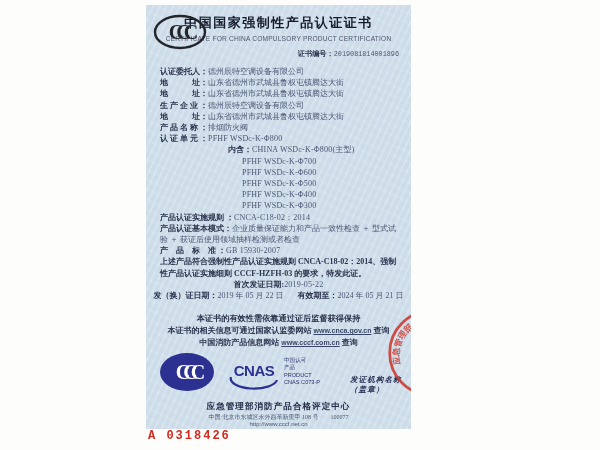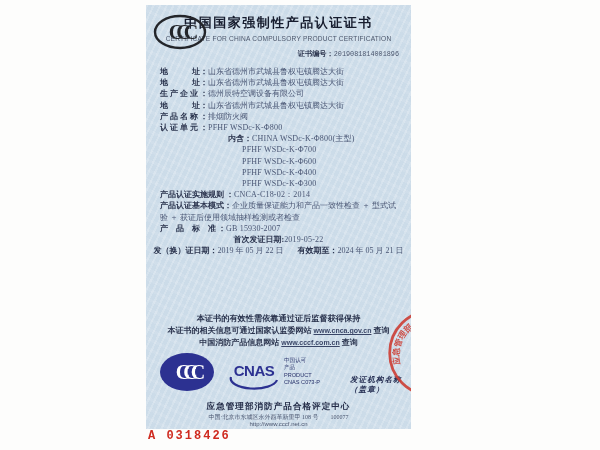--- a/index.html
+++ b/index.html
@@ -97,40 +97,43 @@
       <text x="28" y="27" text-anchor="middle" font-family="Liberation Serif, serif" font-weight="bold" font-size="20" letter-spacing="-7" fill="#23252a">CCC</text>
     </svg>
     <div class="title">中国国家强制性产品认证证书</div>
     <div class="subtitle">CERTIFICATE FOR CHINA COMPULSORY PRODUCT CERTIFICATION</div>
     <div class="certno">
       <span class="lbl">证书编号：</span><span class="val">2019081814001896</span>
     </div>
   </div>
 
   <div class="fields">
+    <div class="frow"><span class="lbl">认证委托人：</span><span class="val">德州辰特空调设备有限公司</span></div>
     <div class="frow"><span class="lbl">地　　　址：</span><span class="val">山东省德州市武城县鲁权屯镇腾达大街</span></div>
     <div class="frow"><span class="lbl">地　　　址：</span><span class="val">山东省德州市武城县鲁权屯镇腾达大街</span></div>
     <div class="frow"><span class="lbl">生产企业：</span><span class="val">德州辰特空调设备有限公司</span></div>
     <div class="frow"><span class="lbl">地　　　址：</span><span class="val">山东省德州市武城县鲁权屯镇腾达大街</span></div>
     <div class="frow"><span class="lbl">产品名称：</span><span class="val">排烟防火阀</span></div>
     <div class="frow"><span class="lbl">认证单元：</span><span class="val latin">PFHF WSDc-K-Φ800</span></div>
 
     <div class="mrow"><span class="lbl">内含：</span><span class="latin">CHINA WSDc-K-Φ800(主型)</span></div>
     <div class="mrow cont"><span class="latin">PFHF WSDc-K-Φ700</span></div>
     <div class="mrow cont"><span class="latin">PFHF WSDc-K-Φ600</span></div>
+    <div class="mrow cont"><span class="latin">PFHF WSDc-K-Φ500</span></div>
     <div class="mrow cont"><span class="latin">PFHF WSDc-K-Φ400</span></div>
     <div class="mrow cont"><span class="latin">PFHF WSDc-K-Φ300</span></div>
   </div>
 
   <div class="rules">
     <div class="prow"><span class="lbl">产品认证实施规则 ：</span><span class="latin">CNCA-C18-02：2014</span></div>
     <div class="prow" style="white-space:normal"><span class="lbl">产品认证基本模式：</span><span>企业质量保证能力和产品一致性检查 ＋ 型式试验 ＋ 获证后使用领域抽样检测或者检查</span></div>
     <div class="prow"><span class="lbl">产　品　标　准 ：</span><span class="latin">GB 15930-2007</span></div>
   </div>
 
+  <div class="statement">上述产品符合强制性产品认证实施规则 CNCA-C18-02：2014、强制性产品认证实施细则 CCCF-HZFH-03 的要求，特发此证。</div>
 
   <div class="d1">
     <span class="lbl">首次发证日期:</span><span class="val latin">2019-05-22</span>
   </div>
   <div class="d1">
     <span class="lbl">发（换）证日期：</span><span class="val">2019 年 05 月 22 日</span><span class="gap"></span><span class="lbl">有效期至：</span><span class="val">2024 年 05 月 21 日</span>
   </div>
 
   <div class="notices">
     <div class="n1">本证书的有效性需依靠通过证后监督获得保持</div>

